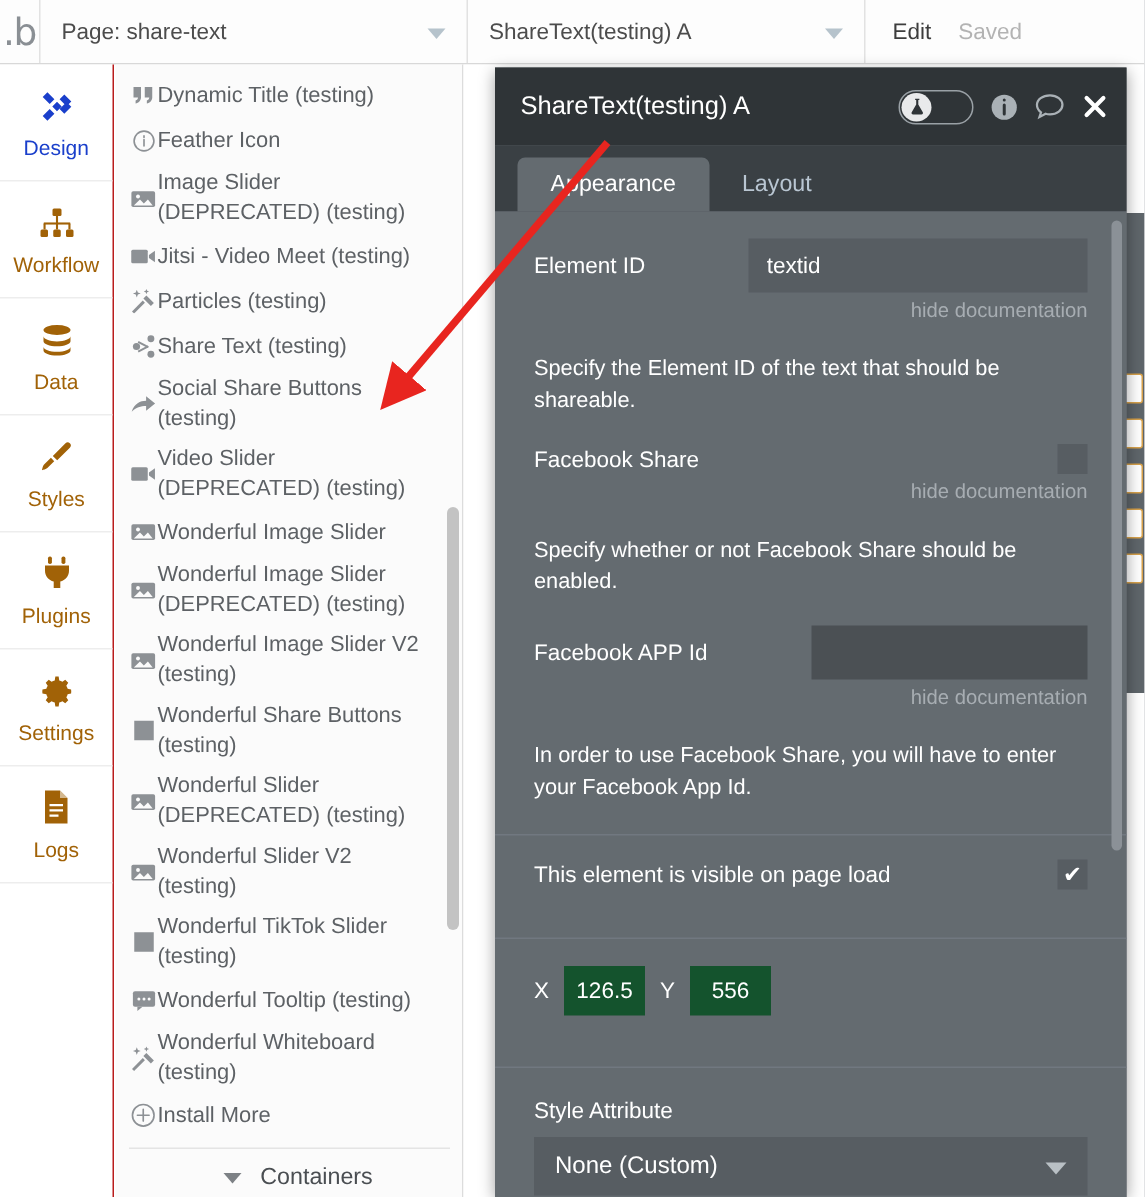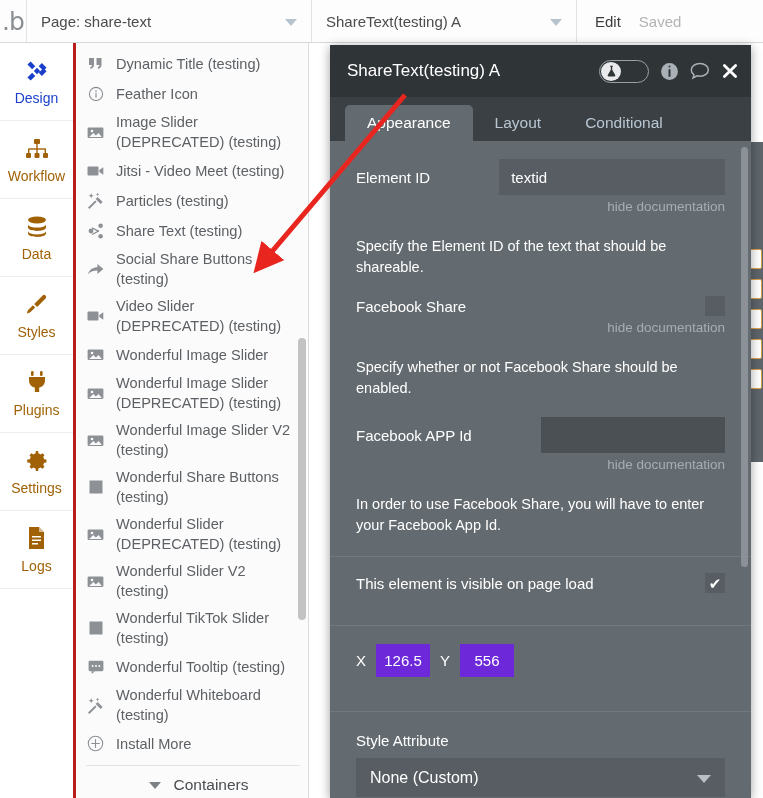--- a/index.html
+++ b/index.html
@@ -37,39 +37,39 @@
     width: 0; height: 0; border-left: 6px solid transparent;
     border-right: 6px solid transparent; border-top: 7px solid #b6c3cc;
   }
   .edit-cell { display: flex; align-items: center; padding-left: 18px; gap: 18px; }
   .edit-link { font-size: 15px; color: #3d3d3d; }
   .saved-link { font-size: 15px; color: #b3b3b3; }
 
   
   .rail {
     position: absolute; left: 0; top: 43px; width: 76px; height: 755px;
-    background: #ffffff; border-right: 3px solid #b91c1c;
+    background: #ffffff; border-right: 1px solid #b91c1c;
   }
   .rail-item {
     height: 78px; display: flex; flex-direction: column;
     align-items: center; justify-content: center; gap: 6px;
     border-bottom: 1px solid #ededed; color: #a16207;
   }
   .rail-item.active { color: #1a3fcb; }
   .rail-label { font-size: 14px; }
   .rail-ico { height: 27px; display: flex; align-items: center; }
 
   
   .palette {
     position: absolute; left: 77px; top: 43px; width: 232px; height: 755px;
     background: #fbfbfb; border-right: 1px solid #dcdcdc; overflow: hidden;
   }
   .pal-list { padding-top: 9px; }
   .pal-row {
-    display: flex; align-items: center; gap: 11px;
+    display: flex; align-items: center; 
     padding: 0 8px 0 9px; min-height: 23px; margin-bottom: 7px;
   }
   .pal-ico {
     width: 19px; min-width: 19px; height: 19px;
     display: flex; align-items: center; justify-content: center; color: #8d9195;
   }
   .pal-label {
     font-size: 14.6px; color: #5d6165; line-height: 20px;
     max-width: 182px;
   }
@@ -167,21 +167,21 @@
   .divider { height: 1px; background: #717880; margin: 16px 0 0 0; }
 
   .checkbox {
     width: 20px; height: 20px; background: #575d62;
     display: flex; align-items: center; justify-content: center;
     color: #ffffff; font-size: 15px; line-height: 1;
   }
   .xy-row { display: flex; align-items: center; gap: 10px; padding: 0 26px; }
   .xy-label { font-size: 15px; color: #ffffff; }
   .xy-box {
-    background: #6d28d9; width: 54px; height: 33px;
+    background: #14532d; width: 54px; height: 33px;
     display: flex; align-items: center; justify-content: center;
     font-size: 15px; color: #ffffff;
   }
   .select-box {
     background: #575d62; height: 39px; margin: 9px 0 0 0;
     display: flex; align-items: center; padding: 0 14px; position: relative;
     font-size: 16px; color: #ffffff;
   }
   .select-caret {
     position: absolute; right: 14px; top: 50%; margin-top: -3px;
@@ -553,23 +553,20 @@
       </span>
     </div>
 
     <div class="tabs">
       <div class="tab active">
         <span>Appearance</span>
       </div>
       <div class="tab">
         <span>Layout</span>
       </div>
-      <div class="tab">
-        <span>Conditional</span>
-      </div>
     </div>
 
     <div class="modal-body">
 
       <div class="prop-block">
         <div class="prop-row">
           <span class="prop-label">Element ID</span>
           <span class="prop-input offset">textid</span>
         </div>
         <div class="hide-doc">hide documentation</div>

